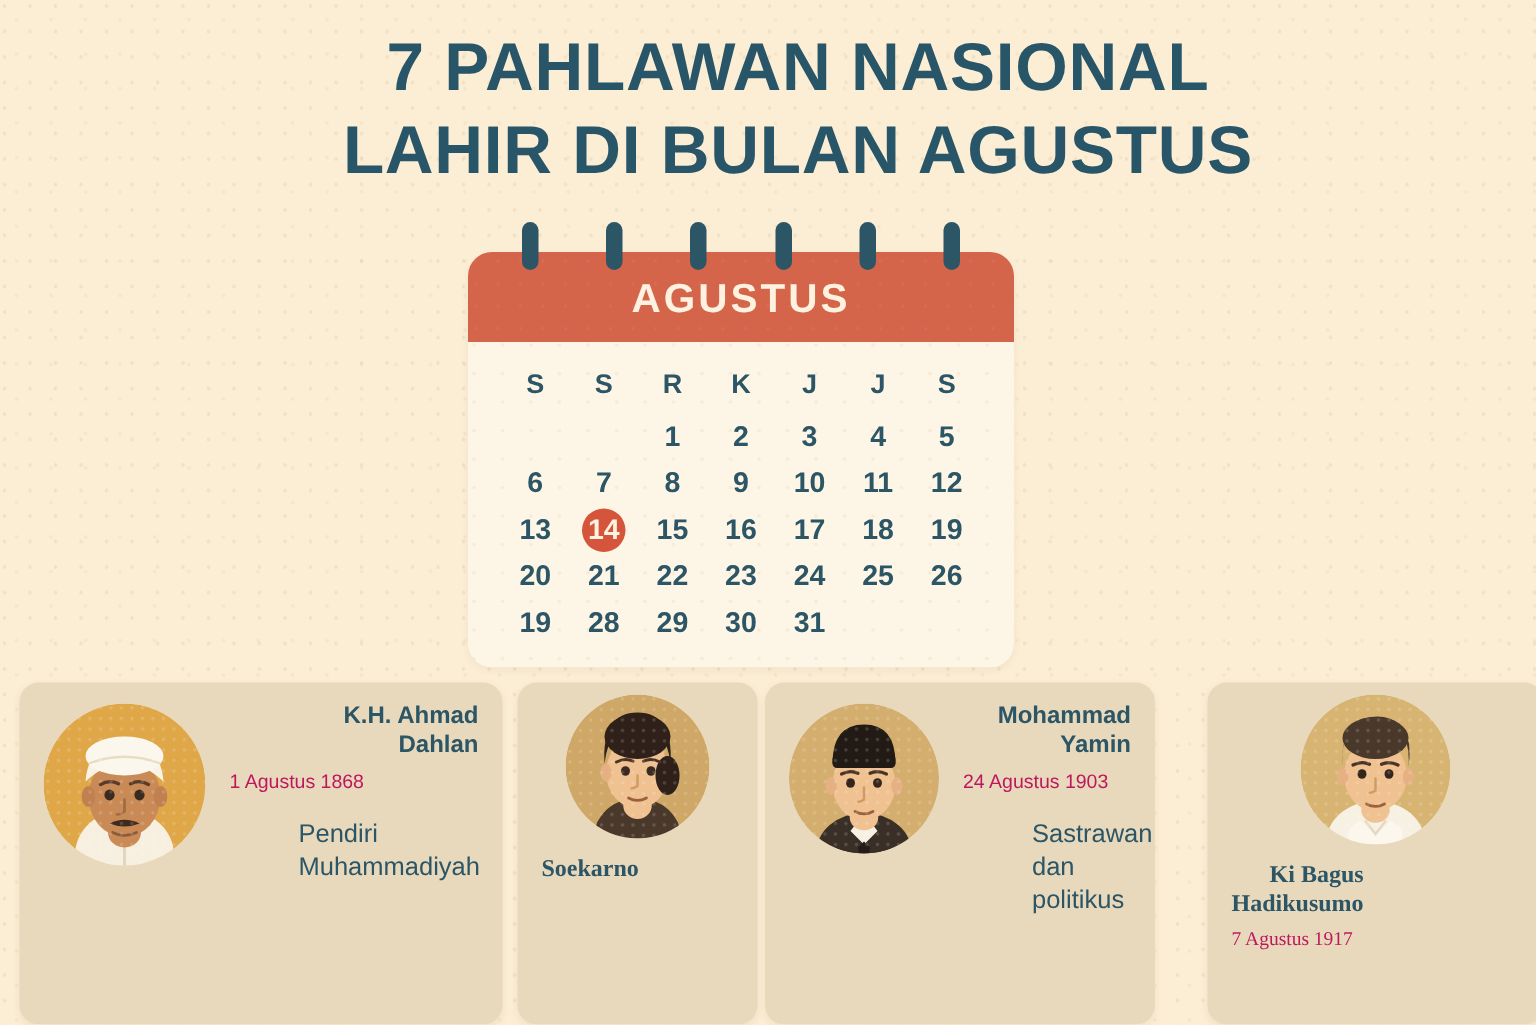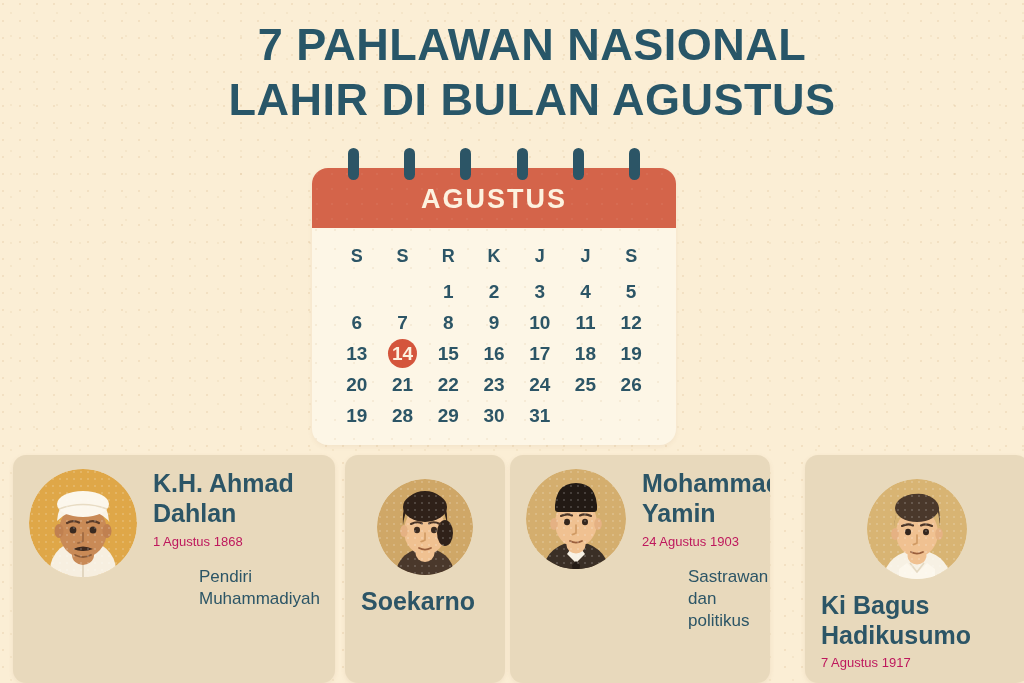--- a/index.html
+++ b/index.html
@@ -140,21 +140,21 @@
 
   
   .card {
     position: absolute;
     background: #e8d9bc;
     border-radius: 13px;
     box-shadow: 0 2px 5px rgba(150,110,60,.10);
     overflow: hidden;
   }
   .card.wide  { display: flex; align-items: flex-start; padding: 14px 16px; gap: 16px; }
-  .card.tall  { display: flex; flex-direction: column; align-items: flex-start; padding: 24px 16px; }
+  .card.tall  { display: flex; flex-direction: column; align-items: flex-start; padding: 8px 16px; font-family: Liberation Serif, serif; }
 
   .card-1 { left: 13px;  top: 455px; width: 322px; height: 228px; }
   .card-2 { left: 345px; top: 455px; width: 160px; height: 228px; }
   .card-3 { left: 510px; top: 455px; width: 260px; height: 228px; }
   .card-4 { left: 805px; top: 455px; width: 224px; height: 228px; }
 
   .avatar {
     border-radius: 50%;
     flex: 0 0 auto;
     position: relative;
@@ -168,23 +168,24 @@
     position: absolute;
     inset: 0;
     background-image: radial-gradient(circle at 3px 3px, rgba(255,255,255,.16) 1px, transparent 1.3px);
     background-size: 7px 7px;
     pointer-events: none;
   }
 
   .card-text { min-width: 0; }
   .p-name {
     color: #2c5566;
-    font-size: 25px;
+    font-size: 16px;
     font-weight: bold;
     line-height: 1.18;
+    text-align: right;
   }
   .p-date {
     color: #be185d;
     font-size: 13px;
     line-height: 1.25;
     margin-top: 6px;
   }
   .p-role {
     color: #2c5566;
     font-size: 17px;

